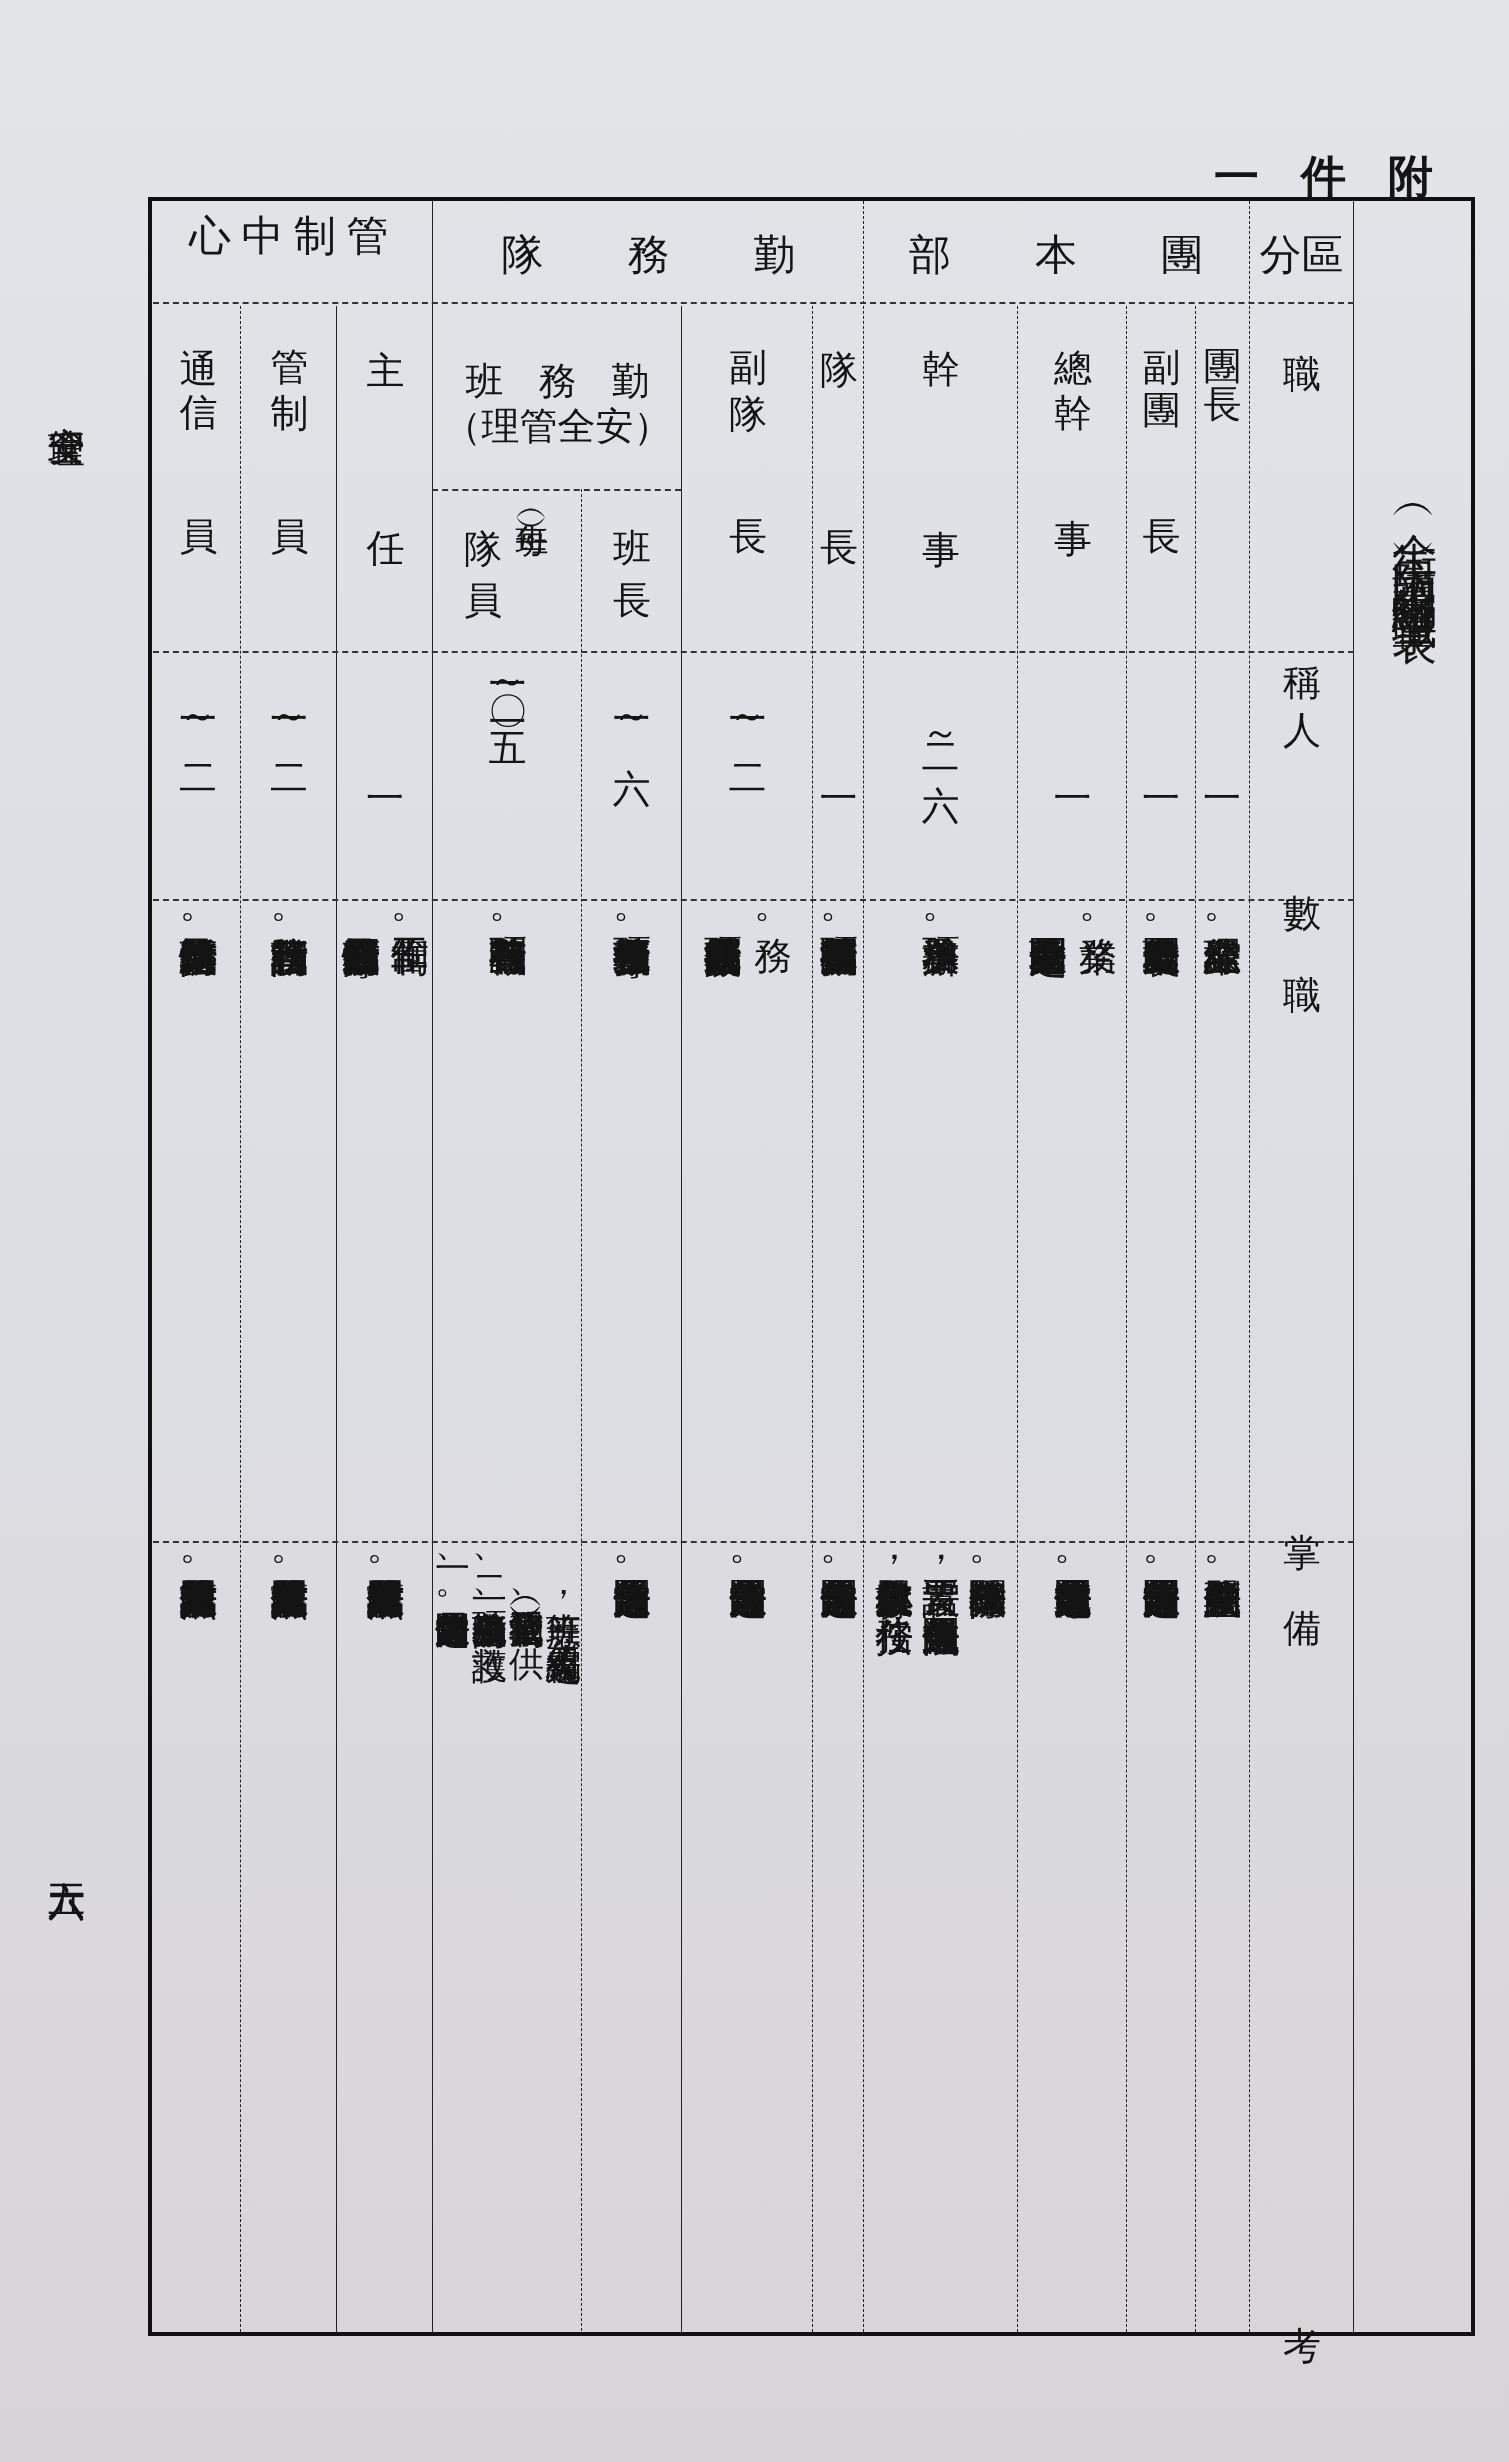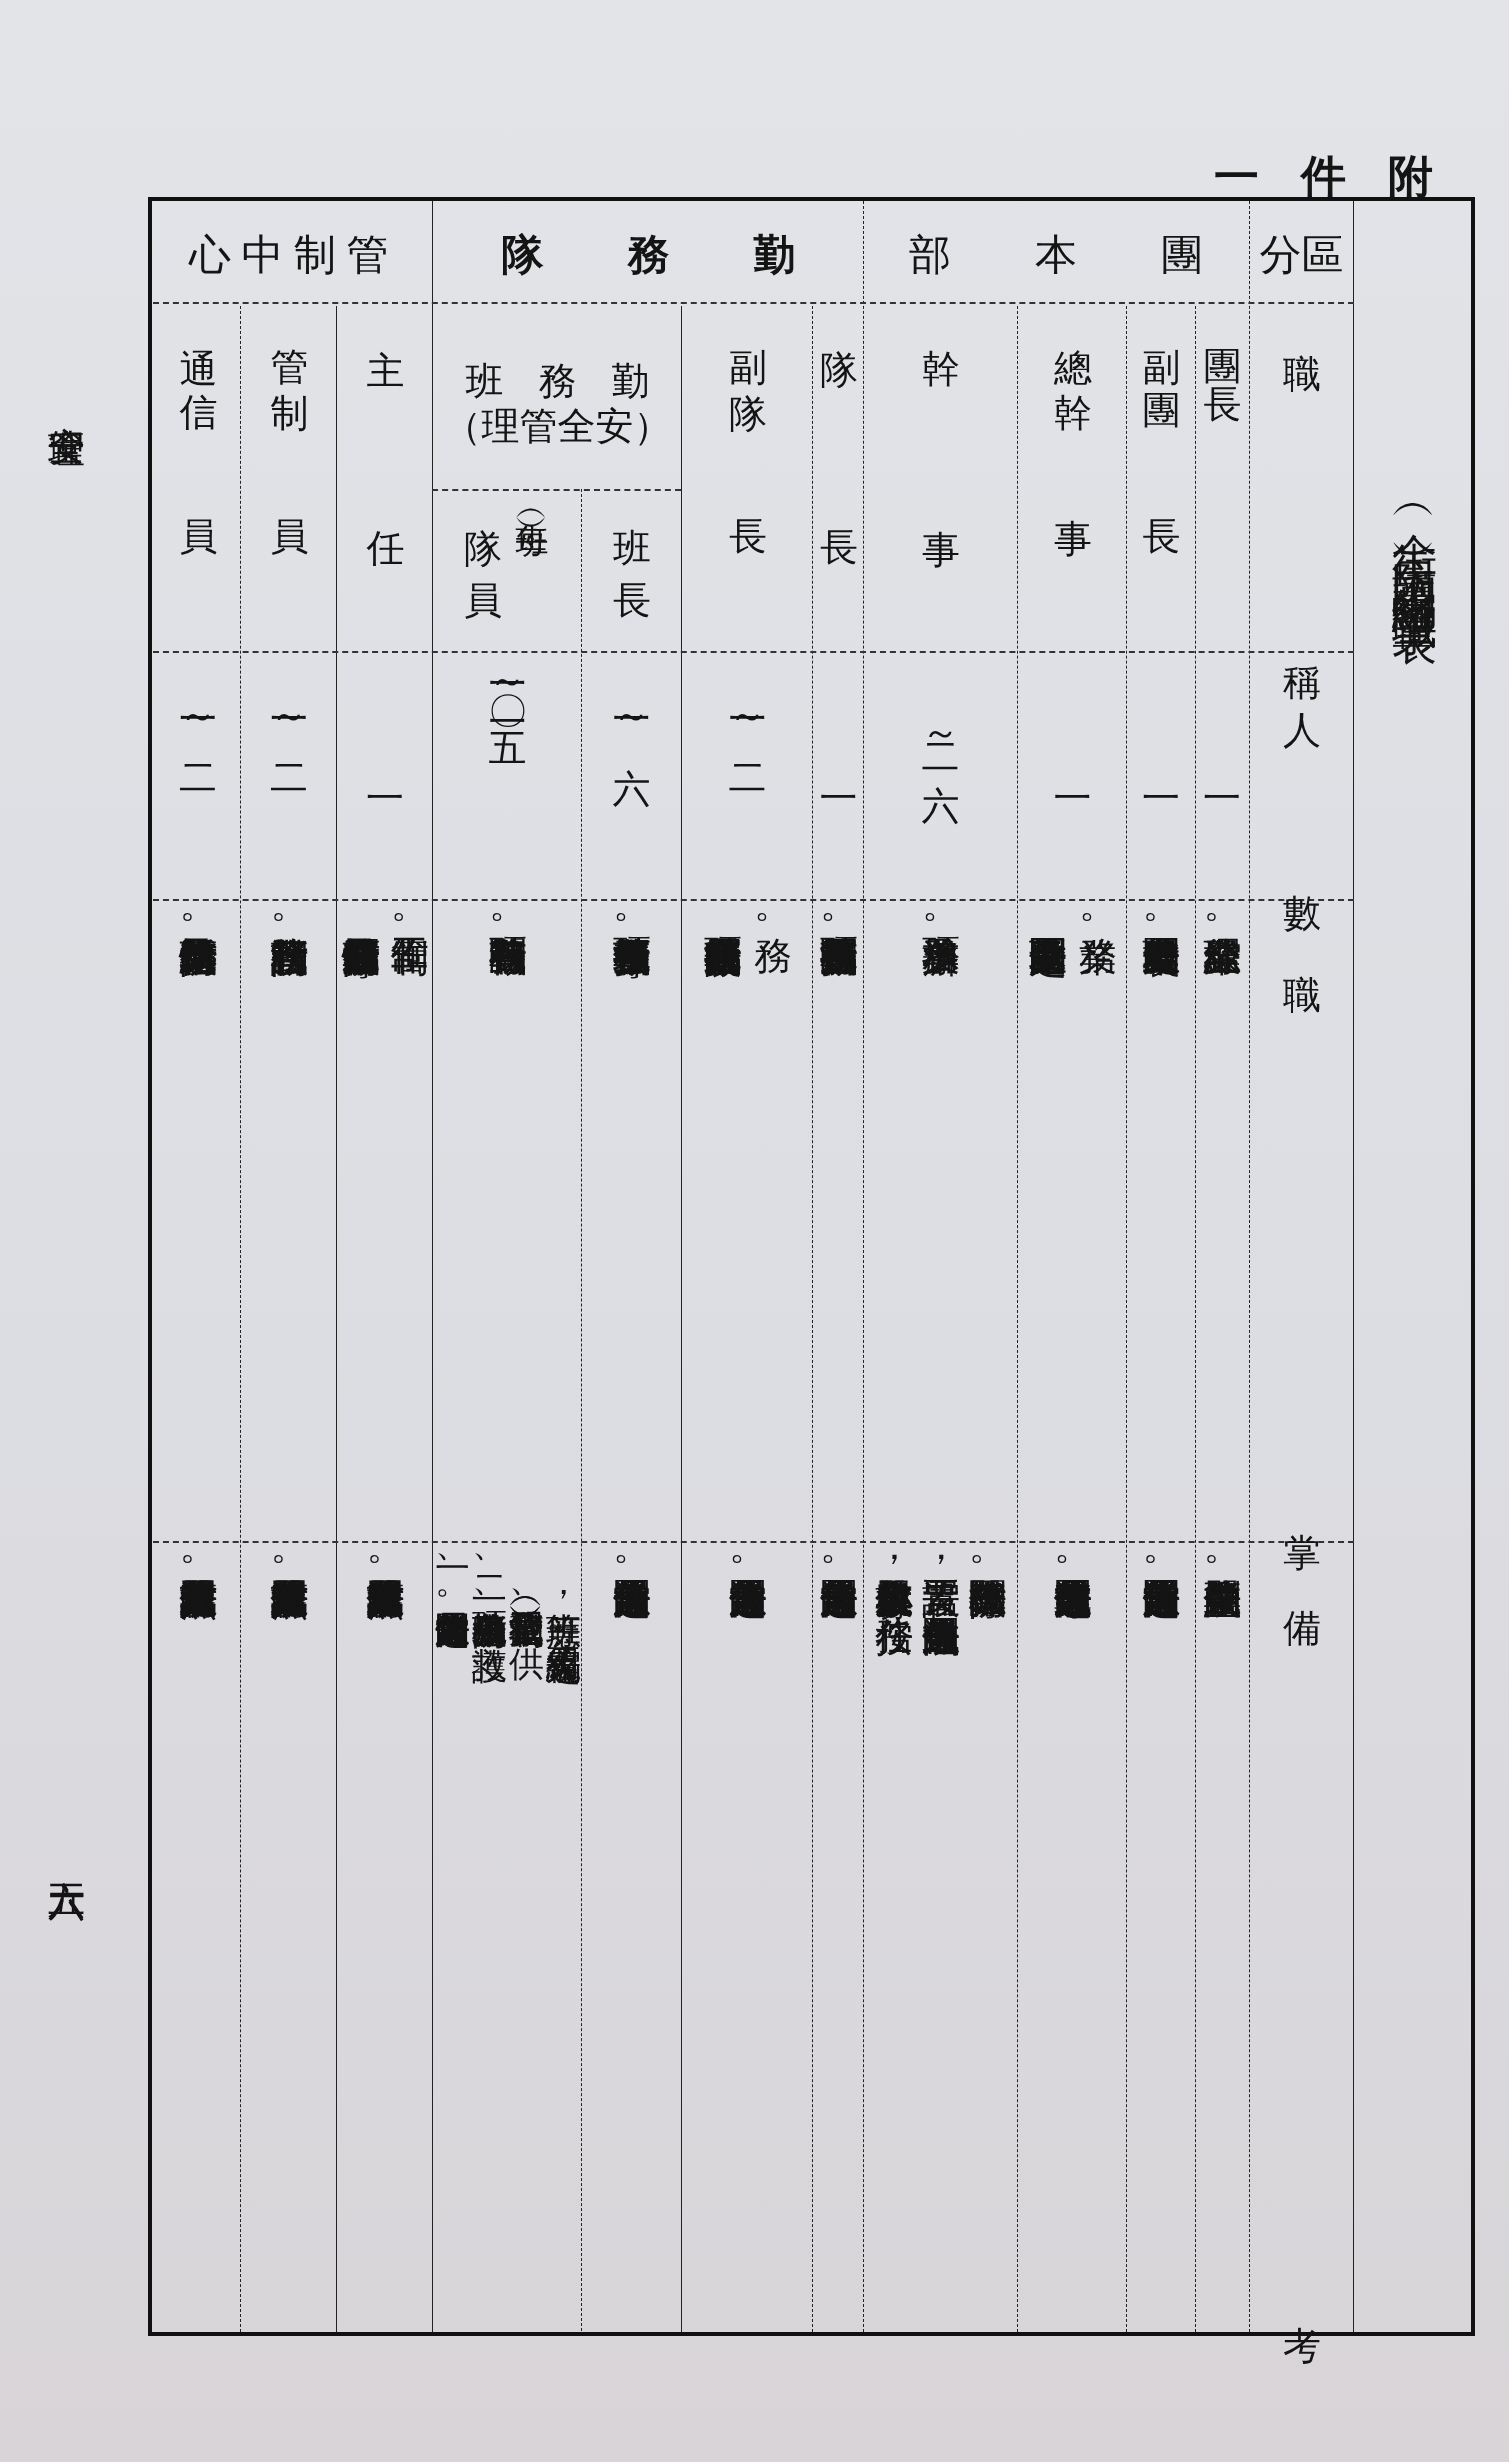--- a/index.html
+++ b/index.html
@@ -105,23 +105,23 @@
 </div>
 <div class="cell vtext lbl" style="left:1250px; top:1554px; width:103px; height:768px; justify-content:space-between; align-items:center; padding:26px 0;">
   <span>備</span>
   <span>考</span>
 </div>
 
 <div class="cell" style="left:864px; top:208px; width:384px; height:94px; align-items:center;">
   <span class="hdr" style="direction:rtl; unicode-bidi:bidi-override; white-space:pre;">團　　本　　部</span>
 </div>
 <div class="cell" style="left:434px; top:208px; width:429px; height:94px; align-items:center;">
-  <span class="hdr" style="direction:rtl; unicode-bidi:bidi-override; white-space:pre;font-weight:bold;">勤　　務　　隊</span>
-</div>
-<div class="cell" style="left:155px; top:208px; width:278px; height:94px; align-items:center;">
+  <span class="hdr" style="direction:rtl; unicode-bidi:bidi-override; white-space:pre;">勤　　務　　隊</span>
+</div>
+<div class="cell" style="left:155px; top:208px; width:278px; height:94px; ">
   <span class="hdr" style="direction:rtl; unicode-bidi:bidi-override; letter-spacing:10.5px;">管制中心</span>
 </div>
 
 <div class="cell" style="left:1196px; top:319px; width:52px; height:323px;">
   <span class="vtext role" style="white-space:pre; letter-spacing:0;">團　長</span>
 </div>
 <div class="cell" style="left:1128px; top:319px; width:66px; height:323px;">
   <span class="vtext role" style="white-space:pre; letter-spacing:44px;">副團　長</span>
 </div>
 <div class="cell" style="left:1019px; top:319px; width:107px; height:323px;">

